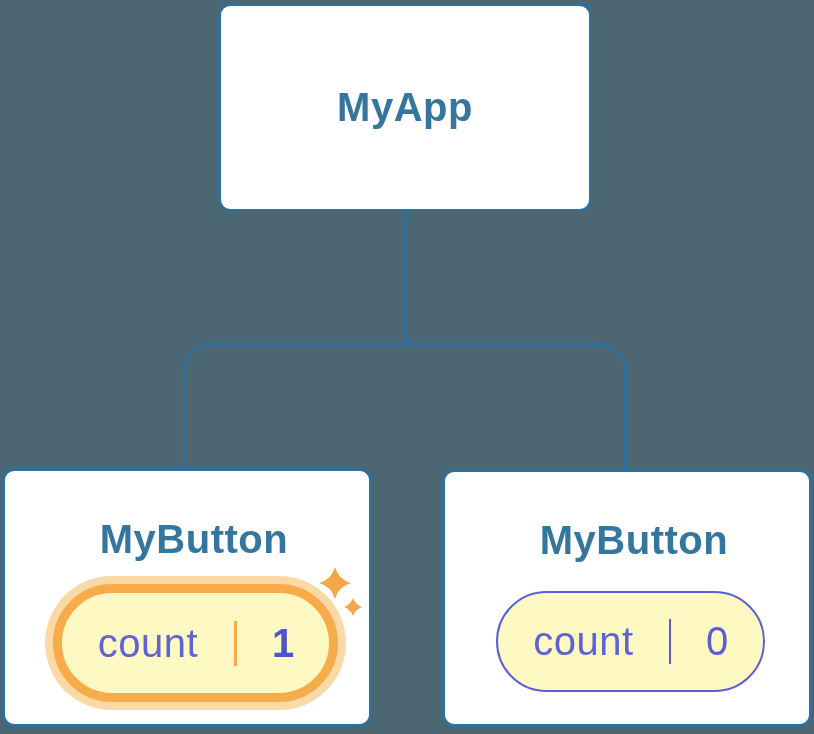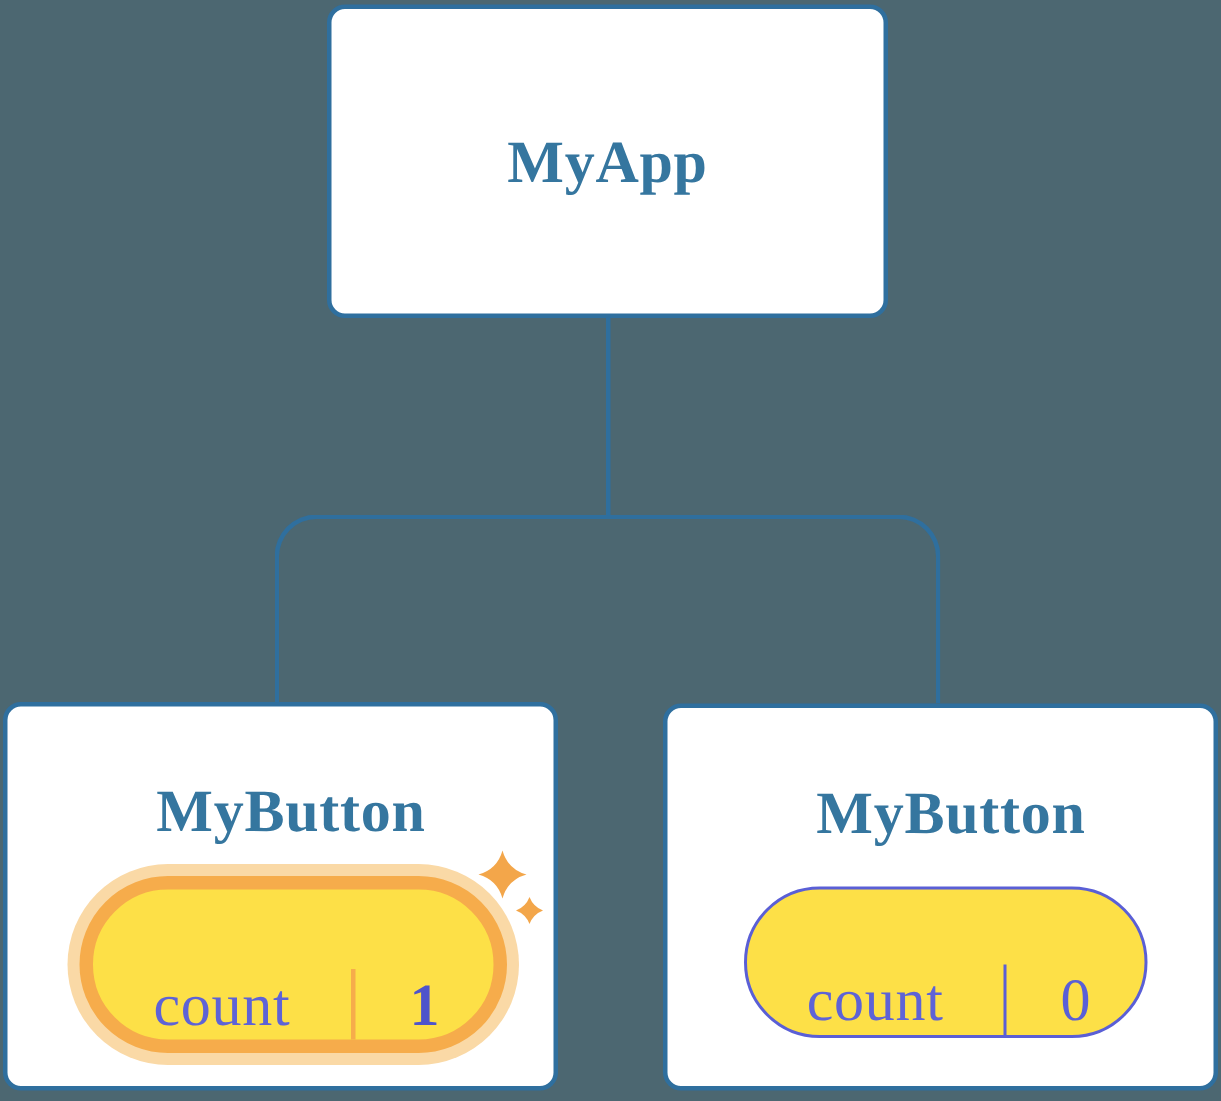--- a/index.html
+++ b/index.html
@@ -8,21 +8,20 @@
     width: 814px;
     height: 734px;
     overflow: hidden;
     font-family: "Liberation Sans", sans-serif;
   }
   .canvas {
     position: relative;
     width: 814px;
     height: 734px;
     background: #4C6771;
-    font-family: Liberation Serif, serif;
   }
   .card {
     position: absolute;
     background: #ffffff;
     border: 3px solid #2F6F9E;
     border-radius: 12px;
     box-sizing: border-box;
   }
   .card-root {
     left: 218px; top: 3px;
@@ -64,22 +63,22 @@
     width: 444px; height: 126px;
     box-sizing: border-box;
     border: 3px solid #2F6F9E;
     border-bottom: none;
     border-radius: 28px 28px 0 0;
   }
   
   .pill {
     position: absolute;
     display: flex;
-    align-items: flex-end;
-    background: #fde047;
+    align-items: center;
+    background: #fef9c3;
     box-sizing: border-box;
   }
   .pill-highlight {
     left: 48px; top: 113px;          
     width: 285px; height: 118px;
     border: 9px solid #F6AC4B;
     border-radius: 59px;
     box-shadow: 0 0 0 8px #FAD9A6;
   }
   .pill-default {

